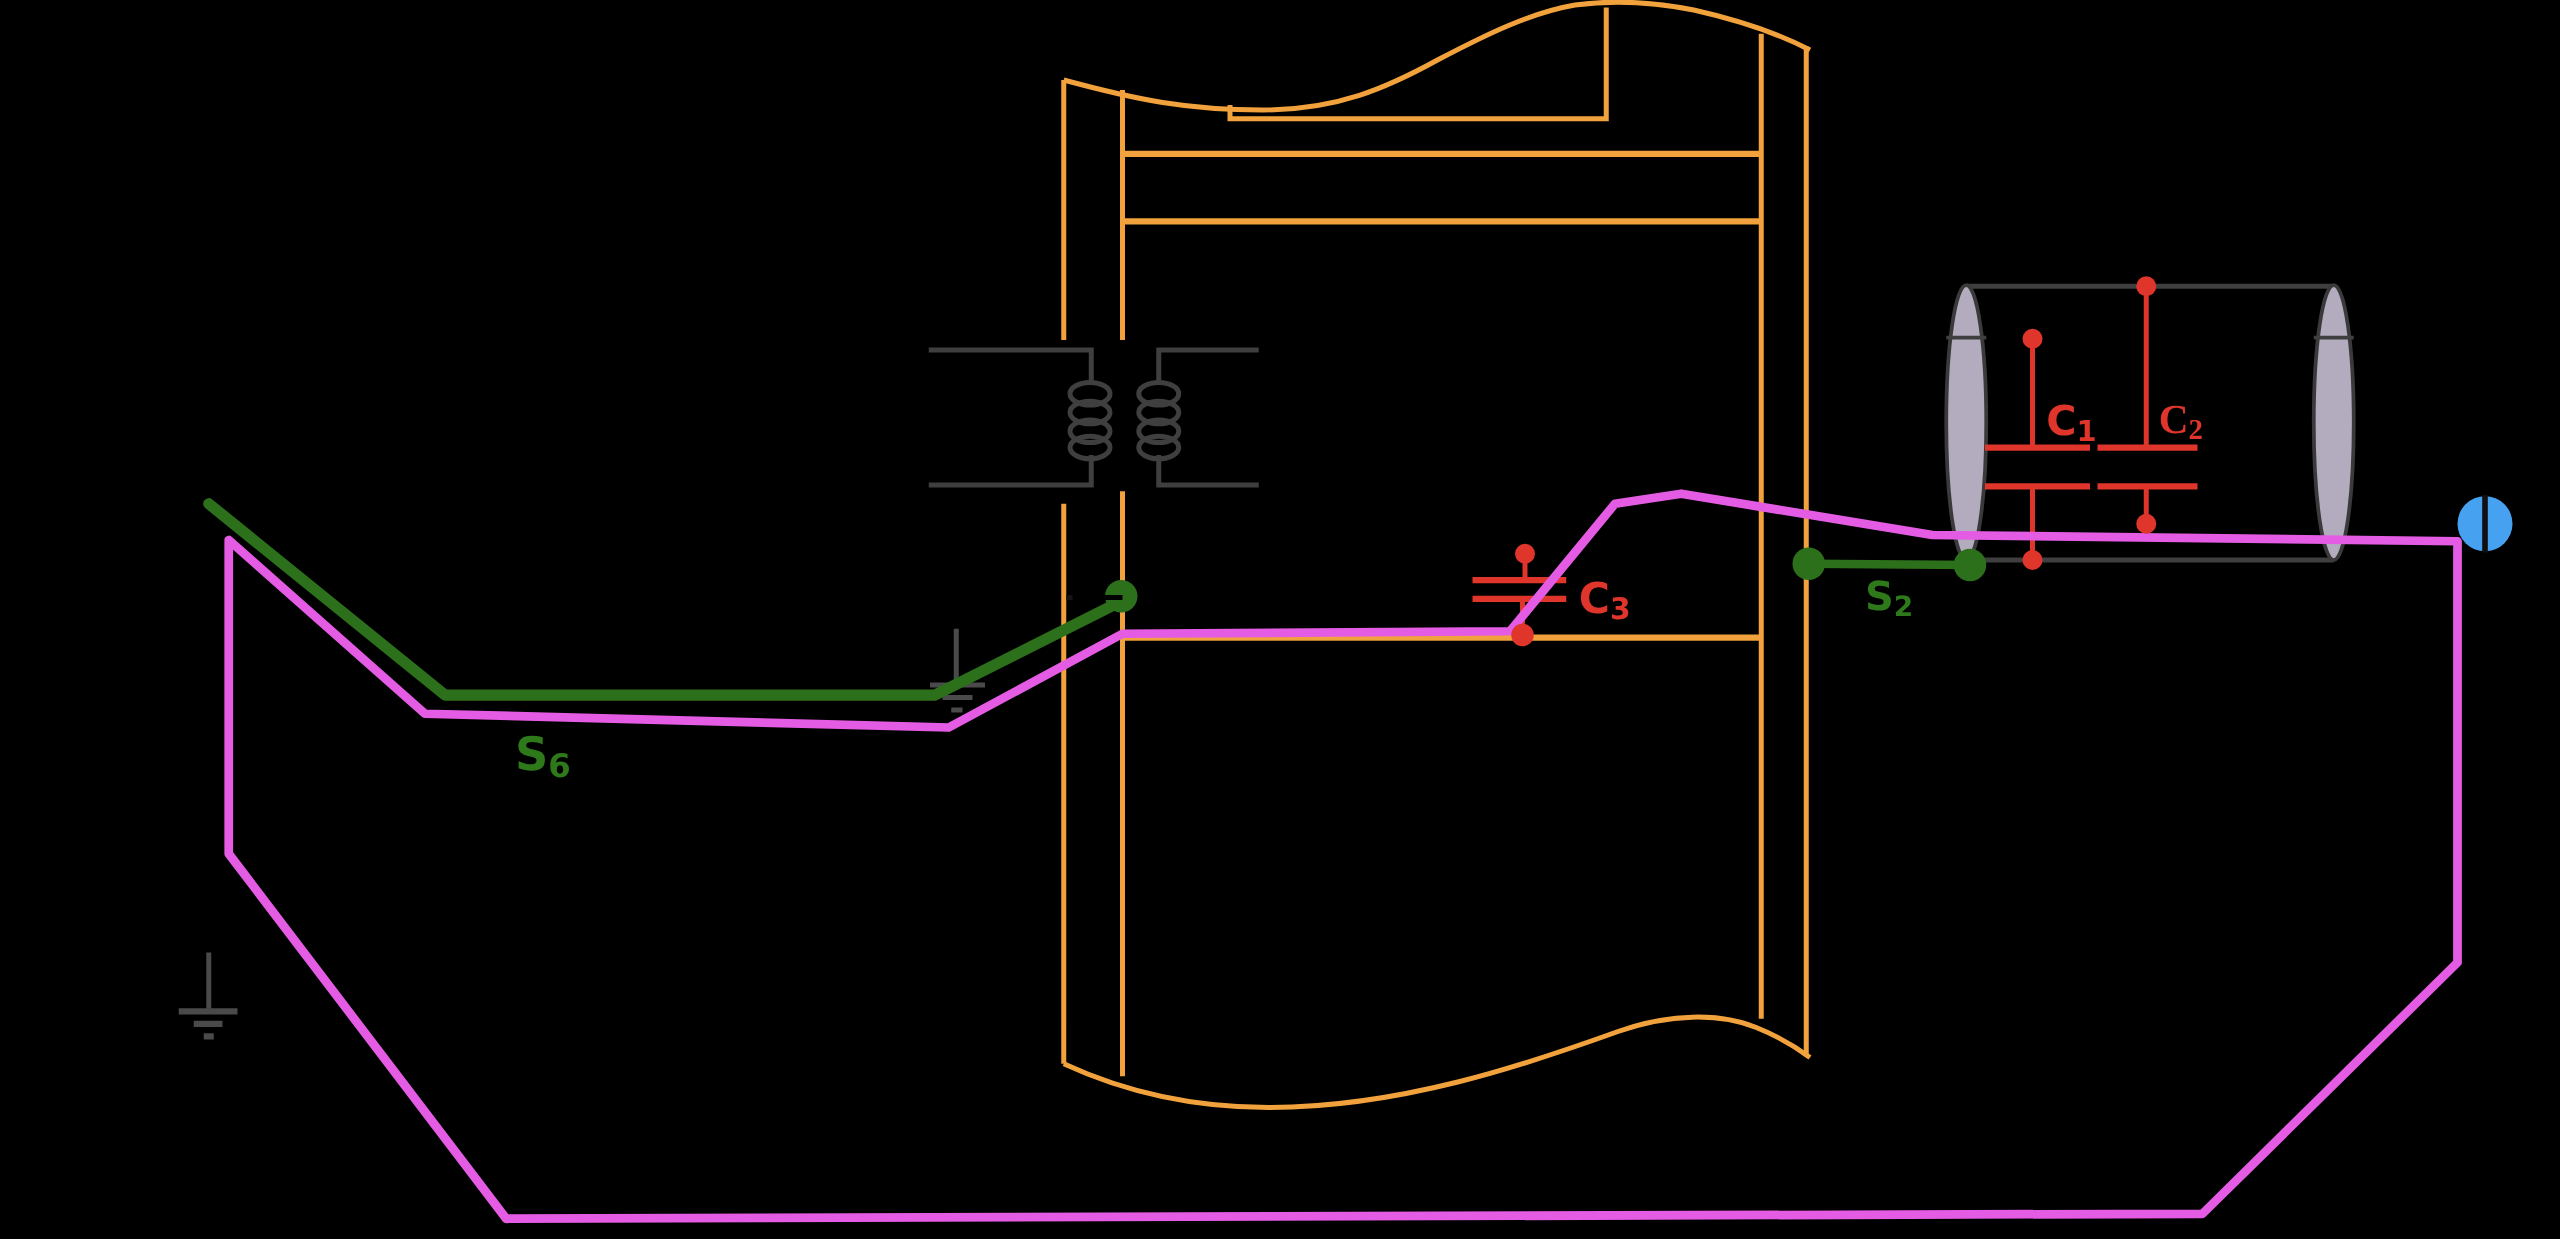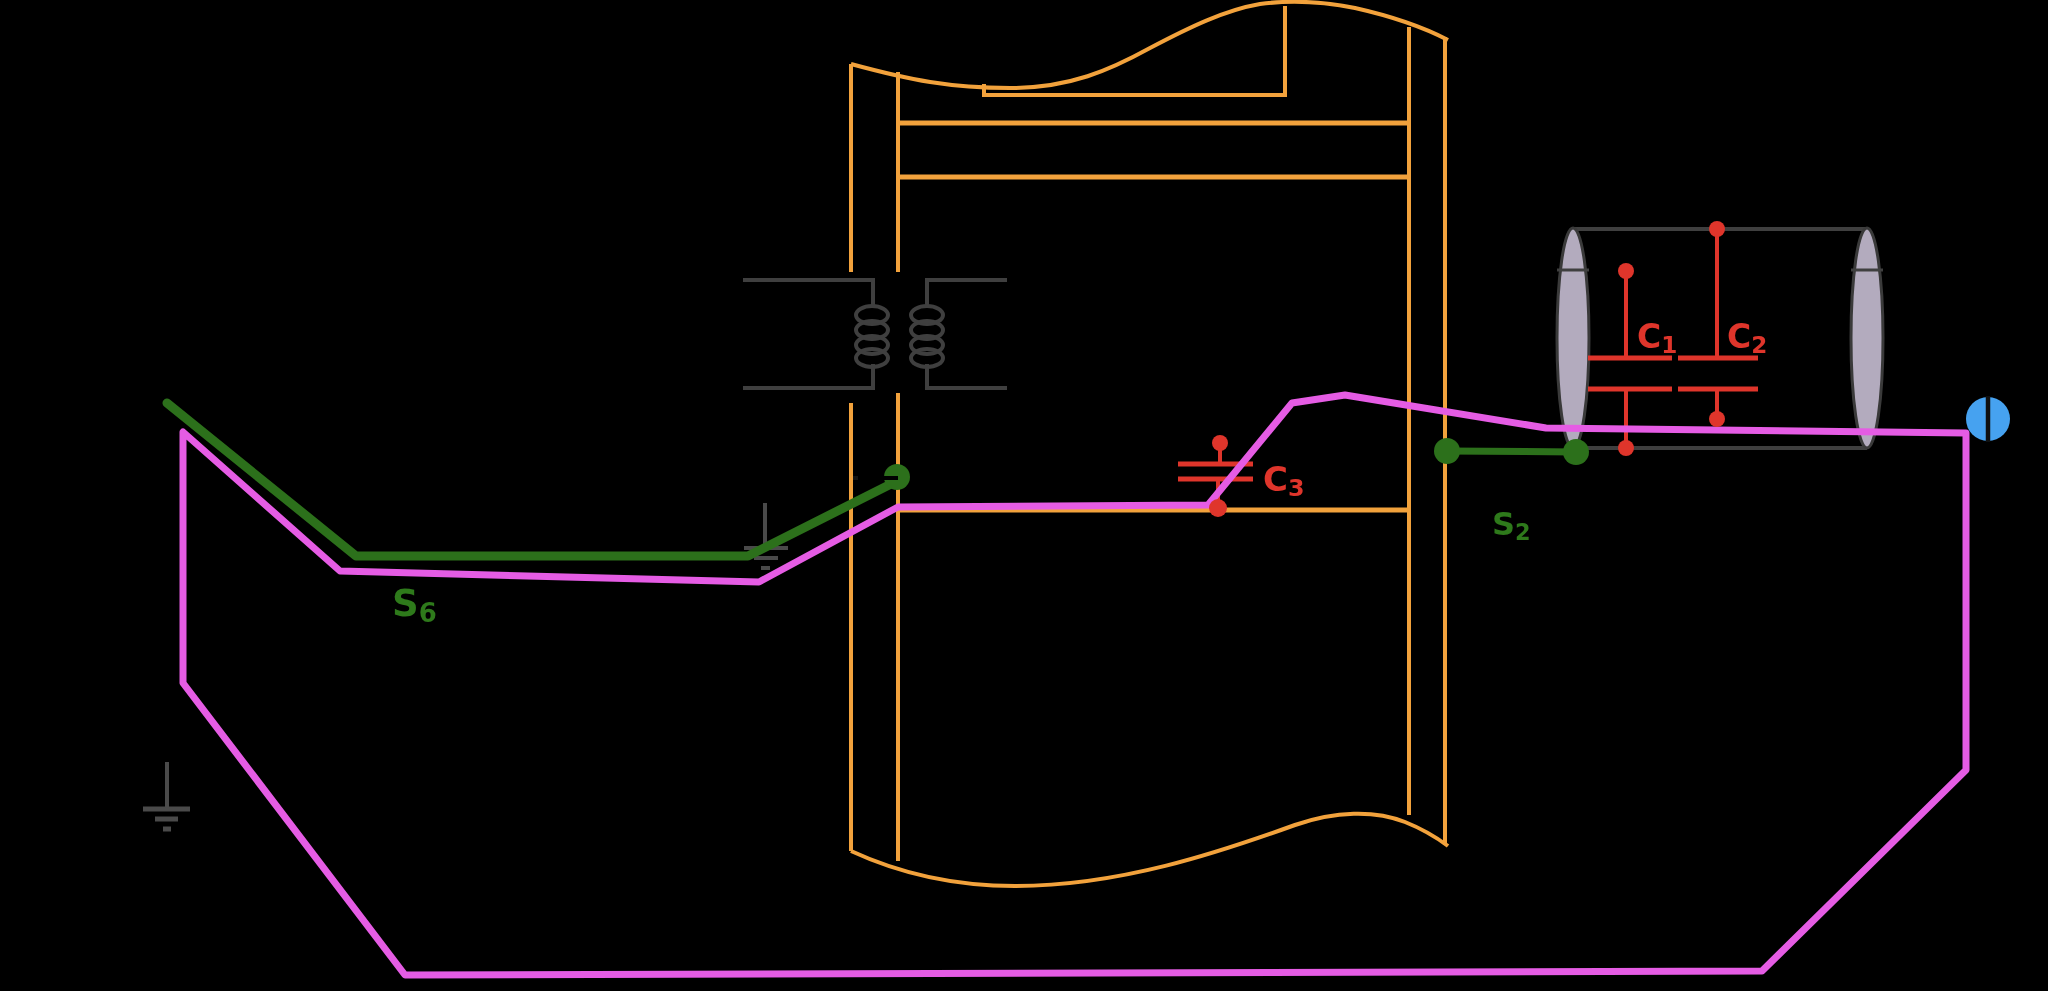--- a/index.html
+++ b/index.html
@@ -141,21 +141,21 @@
     <circle class="f-green" cx="1447" cy="451" r="13"></circle>
     <circle class="f-green" cx="1576" cy="452" r="13"></circle>
   </g>
 
   <g>
     <circle class="f-blue" cx="1988" cy="419" r="22"></circle>
     <path stroke="#101010" stroke-width="4.5" d="M1988,396 L1988,442"></path>
   </g>
 </svg>
 
-<div class="lbl lbl-green" style="left:392px;top:585px;font-size:37px;"><span>S</span><span class="sub">6</span></div>
+<div class="lbl lbl-green" style="left:412px;top:585px;font-size:37px;"><span>S</span><span class="sub">6</span></div>
 
-<div class="lbl lbl-green" style="left:1492px;top:461px;font-size:32px;margin-top:47px;"><span>S</span><span class="sub">2</span></div>
+<div class="lbl lbl-green" style="left:1492px;top:461px;font-size:32px;"><span>S</span><span class="sub">2</span></div>
 
 <div class="lbl lbl-red" style="left:1637px;top:320px;font-size:33px;"><span>C</span><span class="sub">1</span></div>
 
-<div class="lbl lbl-red" style="left:1727px;top:320px;font-size:33px;"><span>C</span><span class="sub">2</span></div>
+<div class="lbl lbl-red" style="left:1727px;top:320px;font-size:33px;font-family:Liberation Serif, serif;"><span>C</span><span class="sub">2</span></div>
 
 <div class="lbl lbl-red" style="left:1263px;top:462px;font-size:34px;"><span>C</span><span class="sub">3</span></div>
 
 </body></html>

